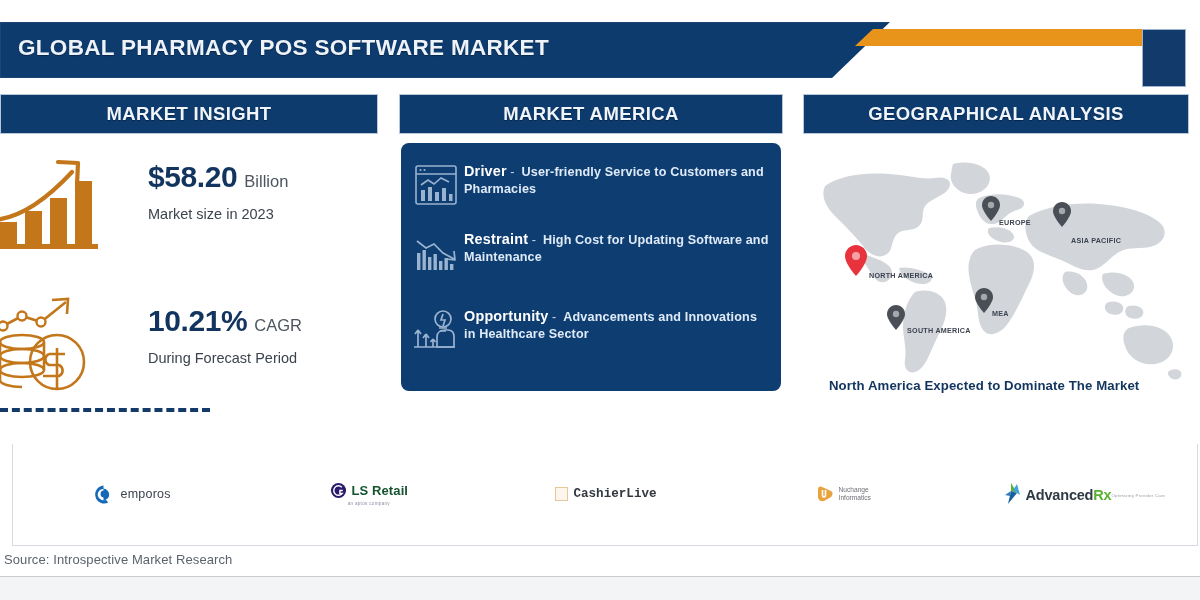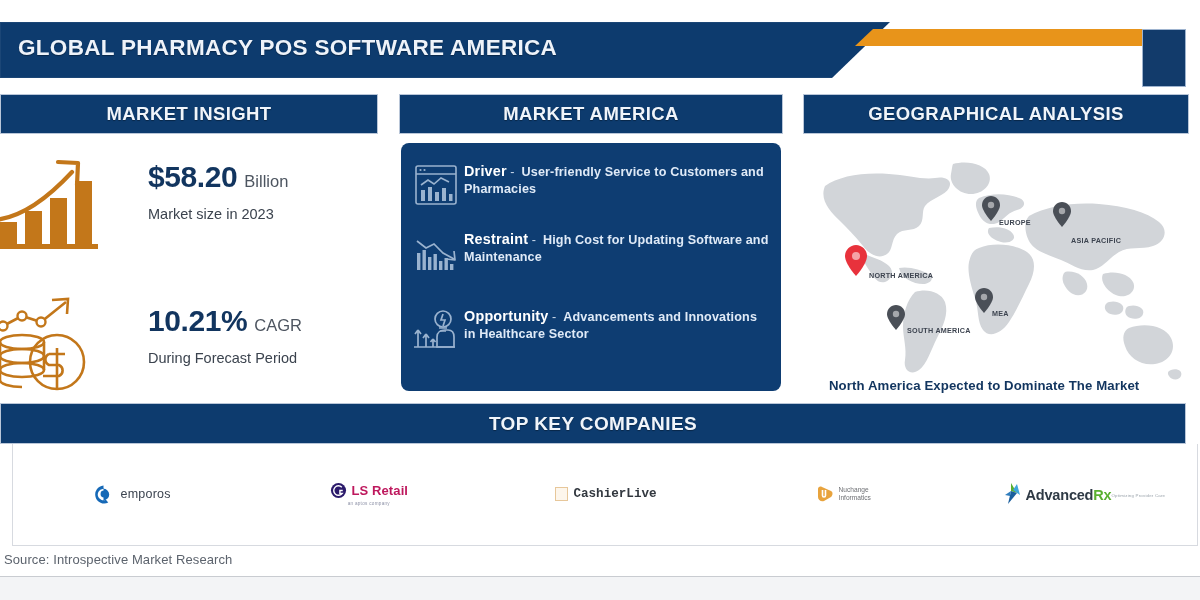--- a/index.html
+++ b/index.html
@@ -106,21 +106,21 @@
   .logo-row{position:absolute;left:0;top:0;width:1186px;height:100px;display:flex;align-items:center;}
   .logo-cell{flex:1;display:flex;align-items:center;justify-content:center;height:100px;}
 
   .logo-emporos{display:flex;align-items:center;gap:7px;}
   .emporos-mark{width:21px;height:21px;}
   .emporos-txt{color:#3c4450;font-size:12.5px;letter-spacing:.2px;}
 
   .logo-lsretail{display:flex;flex-direction:column;align-items:center;}
   .ls-top{display:flex;align-items:center;gap:5px;}
   .ls-mark{width:17px;height:17px;}
-  .ls-txt{color:#be185d;font-size:13px;font-weight:bold;letter-spacing:.1px;}
+  .ls-txt{color:#14532d;font-size:13px;font-weight:bold;letter-spacing:.1px;}
   .ls-sub{color:#8f93a8;font-size:4.6px;letter-spacing:.3px;margin-top:2px;}
 
   .logo-cashier{display:flex;align-items:center;gap:5px;font-family:Liberation Mono, monospace;}
   .cashier-mark{width:11px;height:12px;border:1.3px solid #e7c79a;background:#fdf6ec;}
   .cashier-txt{color:#32383f;font-size:12.6px;font-weight:bold;}
 
   .logo-nuchange{display:flex;align-items:center;gap:5px;}
   .nu-mark{width:18px;height:18px;}
   .nu-txt{display:flex;flex-direction:column;line-height:8px;}
   .nu-a{color:#6d6f73;font-size:6.6px;}
@@ -140,21 +140,21 @@
 </style>
 </head>
 <body>
 
 <div class="canvas">
 
   <div class="frame-top"></div>
 
   <div class="header-wrap">
     <div class="header-bar"></div>
-    <div class="header-title">GLOBAL PHARMACY POS SOFTWARE AMERICA</div>
+    <div class="header-title">GLOBAL PHARMACY POS SOFTWARE MARKET</div>
     <div class="header-orange"></div>
     <div class="header-right-block"></div>
   </div>
 
   <div class="banner" id="banner-insight">MARKET INSIGHT</div>
   <div class="banner" id="banner-dynamics">MARKET AMERICA</div>
   <div class="banner" id="banner-geo">GEOGRAPHICAL ANALYSIS</div>
 
   <div class="insight">
 
@@ -348,21 +348,20 @@
 
     <div class="pin-label" style="left:66px;top:129px;">NORTH AMERICA</div>
     <div class="pin-label" style="left:104px;top:184px;">SOUTH AMERICA</div>
     <div class="pin-label" style="left:196px;top:76px;">EUROPE</div>
     <div class="pin-label" style="left:189px;top:167px;">MEA</div>
     <div class="pin-label" style="left:268px;top:82px;margin-top:12px;">ASIA PACIFIC</div>
   </div>
 
   <div class="geo-note">North America Expected to Dominate The Market</div>
 
-  <div class="banner" id="banner-companies">TOP KEY COMPANIES</div>
 
   <div class="companies">
     <div class="logo-row">
 
       <div class="logo-cell">
         <div class="logo-emporos">
           <svg class="emporos-mark" viewBox="0 0 22 22">
             <path d="M11 1.5 A9.5 9.5 0 1 0 16 19.5 L13.5 16.5 A6 6 0 1 1 17 11 A6 6 0 0 1 11 17 Z" fill="#1669b7"></path>
             <circle cx="11.5" cy="10.5" r="3.6" fill="#1669b7"></circle>
           </svg>

